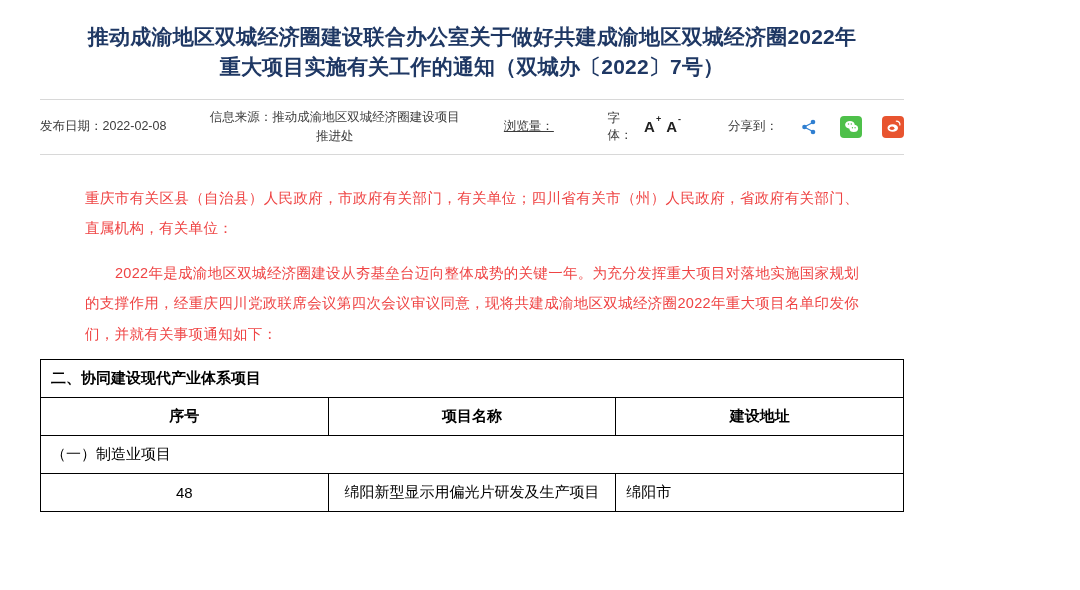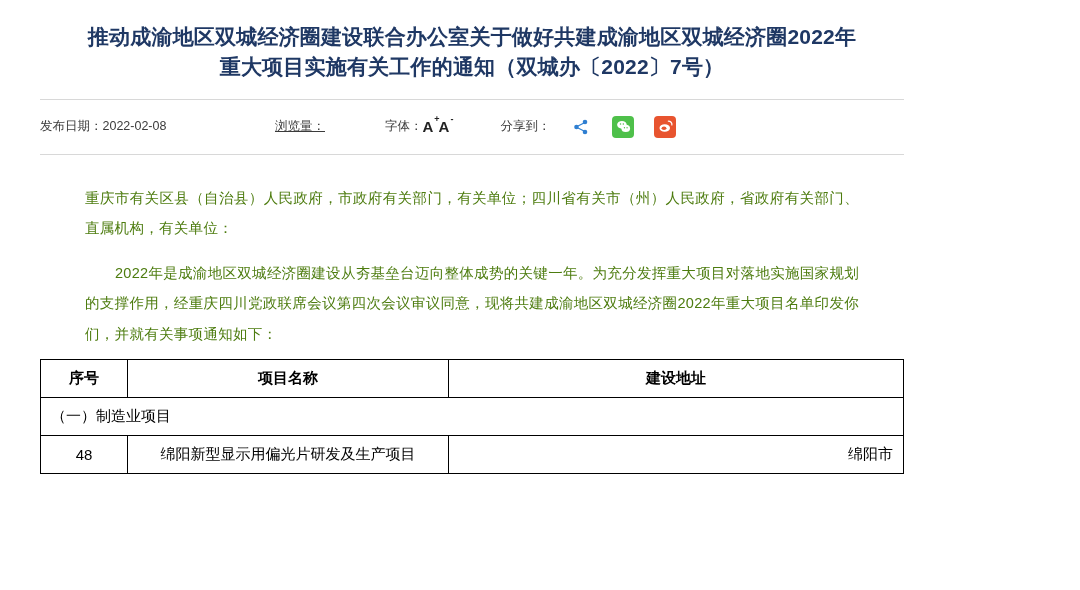--- a/index.html
+++ b/index.html
@@ -56,23 +56,22 @@
     line-height: 1.5;
   }
   .meta-views {
     width: 150px;
     text-align: center;
     text-decoration: underline;
   }
   .meta-font {
     display: flex;
     align-items: center;
-    gap: 0;
+    gap: 6px;
     margin-left: 10px;
-    text-align: center;
   }
   .font-btn {
     font-size: 15px;
     font-weight: bold;
     color: #222;
     position: relative;
     cursor: pointer;
   }
   .font-btn sup {
     font-size: 9px;
@@ -103,21 +102,21 @@
   .share-icon.generic { background: transparent; color: #2f7fd1; font-size: 17px; }
   .share-icon.wechat { background: #4ec04a; }
   .share-icon.weibo { background: #e8542f; }
   .share-icon svg { display: block; }
 
   
   .body-wrap {
     margin: 28px 85px 0 85px;
     font-size: 14.5px;
     line-height: 2.1;
-    color: #4d7c0f;
+    color: #ef4444;
     letter-spacing: 0.3px;
   }
   .para {
     text-indent: 0;
     text-align: justify;
   }
   .para.indent {
     text-indent: 30px;
     margin-top: 14px;
   }
@@ -155,21 +154,21 @@
   td.cell-no {
     text-align: center;
     font-size: 16px;
   }
   td.cell-name {
     text-align: center;
     font-size: 16px;
     padding-left: 12px;
   }
   td.cell-addr {
-    text-align: right;
+    text-align: left;
     font-size: 16px;
   }
   .w-no { width: 66px; }
   .w-addr { width: 434px; }
 
   
   .hl-row td {
     position: relative;
   }
 </style>
@@ -178,20 +177,23 @@
 
 <div class="page">
 
   <div class="title-wrap">
     <div class="doc-title">推动成渝地区双城经济圈建设联合办公室关于做好共建成渝地区双城经济圈2022年重大项目实施有关工作的通知（双城办〔2022〕7号）</div>
   </div>
 
   <div class="meta-bar">
     <div class="meta-date">
       <span>发布日期：</span><span>2022-02-08</span>
+    </div>
+    <div class="meta-source">
+      <span>信息来源：</span><span>推动成渝地区双城经济圈建设项目推进处</span>
     </div>
     <div class="meta-views">
       <span>浏览量：</span><span></span>
     </div>
     <div class="meta-font">
       <span>字体：</span>
       <span class="font-btn"><span>A</span><sup>+</sup></span>
       <span class="font-btn"><span>A</span><sup>-</sup></span>
     </div>
     <div class="meta-share">
@@ -227,20 +229,23 @@
 
   <div class="body-wrap">
     <div class="para">重庆市有关区县（自治县）人民政府，市政府有关部门，有关单位；四川省有关市（州）人民政府，省政府有关部门、直属机构，有关单位：</div>
     <div class="para indent">2022年是成渝地区双城经济圈建设从夯基垒台迈向整体成势的关键一年。为充分发挥重大项目对落地实施国家规划的支撑作用，经重庆四川党政联席会议第四次会议审议同意，现将共建成渝地区双城经济圈2022年重大项目名单印发你们，并就有关事项通知如下：</div>
   </div>
 
   <div class="table-wrap">
     <table class="doc-table">
       <tbody>
         <tr>
+          <td class="section-head" colspan="3">二、协同建设现代产业体系项目</td>
+        </tr>
+        <tr>
           <td class="col-head w-no">序号</td>
           <td class="col-head">项目名称</td>
           <td class="col-head w-addr">建设地址</td>
         </tr>
         <tr>
           <td class="sub-head" colspan="3">（一）制造业项目</td>
         </tr>
         <tr class="hl-row">
           <td class="cell-no w-no">48</td>
           <td class="cell-name">绵阳新型显示用偏光片研发及生产项目</td>

